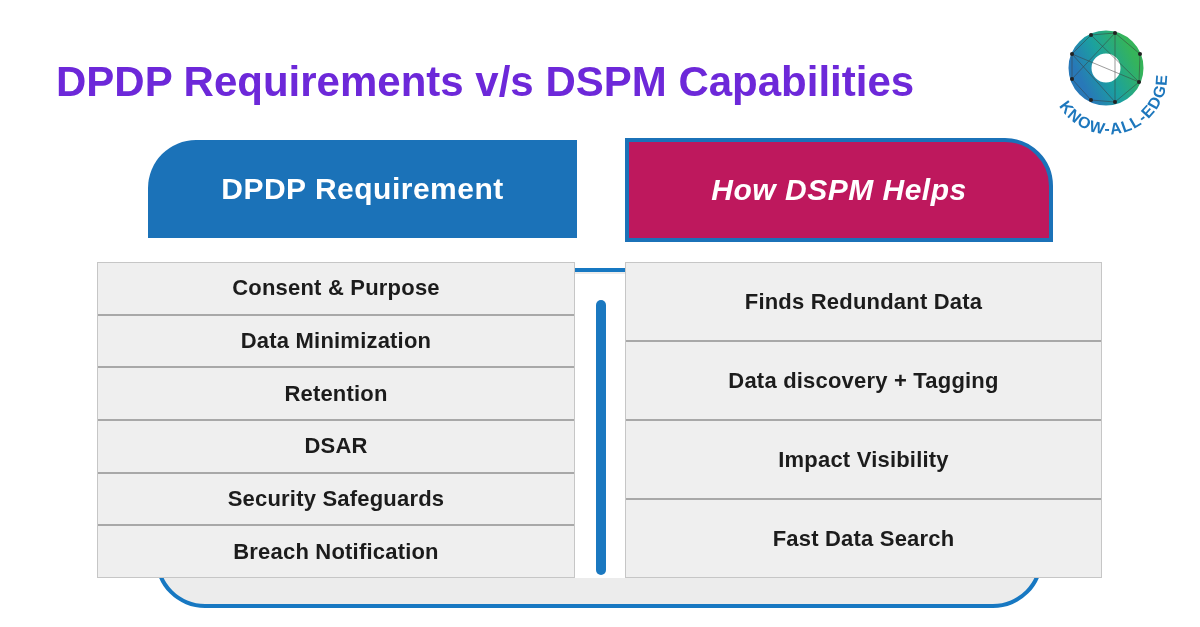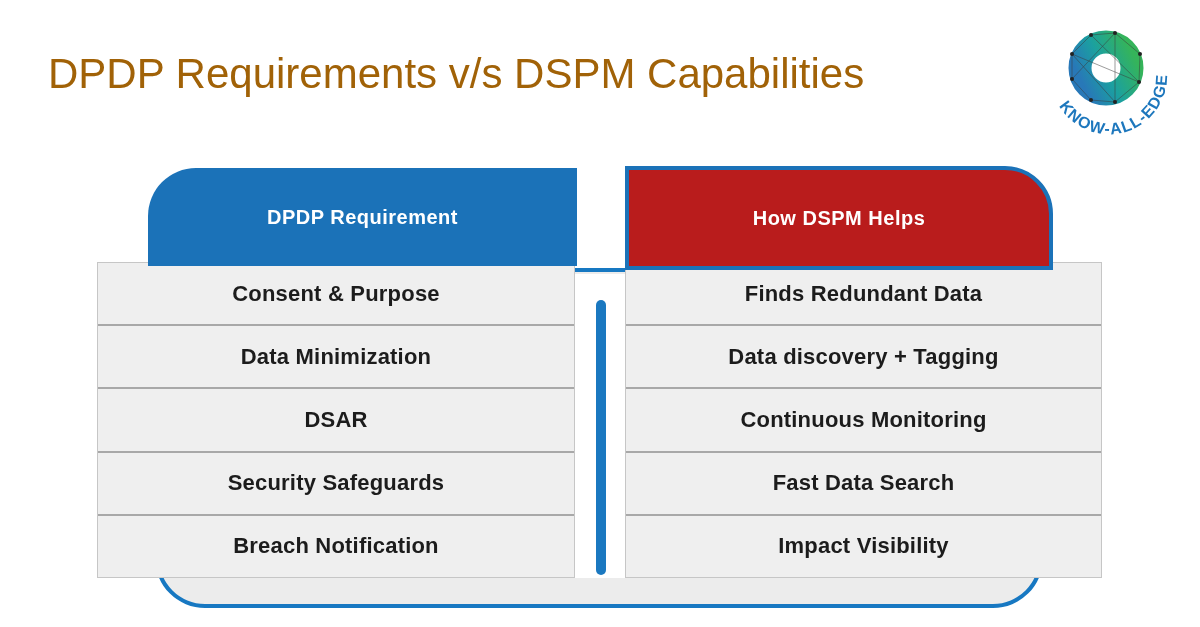--- a/index.html
+++ b/index.html
@@ -6,23 +6,23 @@
   body {
     width: 1200px; height: 627px;
     background: #ffffff;
     font-family: "Liberation Sans", "DejaVu Sans", sans-serif;
     overflow: hidden;
   }
   .canvas { position: relative; width: 1200px; height: 627px; background: #ffffff; }
 
   .page-title {
     position: absolute; left: 48px; top: 50px;
-    margin: 0;
-    font-size: 42px; font-weight: 400; letter-spacing: 0px;
-    color: #a16207;
+    margin: 8px;
+    font-size: 42px; font-weight: 700; letter-spacing: 0px;
+    color: #6d28d9;
     white-space: nowrap;
   }
 
   .logo { position: absolute; left: 1048px; top: 16px; width: 152px; height: 122px; }
 
   
   .big-container {
     position: absolute; left: 155px; top: 268px;
     width: 888px; height: 340px;
     box-sizing: border-box;
@@ -55,37 +55,37 @@
     display: flex; align-items: center; justify-content: center;
     font-size: 22px; font-weight: 700; letter-spacing: 0.2px;
     color: #1c1c1c;
     white-space: nowrap;
   }
   .col-table .row + .row { border-top: 2px solid #a8a8a8; }
 
   .col-header {
     position: absolute;
     display: flex; align-items: center; justify-content: center;
-    font-size: 20px; font-weight: 700; letter-spacing: 0.5px;
+    font-size: 30px; font-weight: 700; letter-spacing: 0.5px;
     color: #ffffff;
     box-sizing: border-box;
     z-index: 4;
     white-space: nowrap;
-    margin-top: 28px;
   }
   .col-header.left {
     left: 148px; top: 140px; width: 429px; height: 98px;
     background: #1b72b8;
     border-radius: 48px 0 0 0;
   }
   .col-header.right {
     left: 625px; top: 138px; width: 428px; height: 104px;
-    background: #b91c1c;
+    background: #be185d;
     border: 4px solid #1b72b8;
     border-radius: 0 48px 0 0;
+    font-style: italic;
   }
 
   .divider-capsule {
     position: absolute; left: 596px; top: 300px;
     width: 10px; height: 275px;
     background: #1a78c0;
     border-radius: 6px;
     z-index: 5;
   }
 </style>
@@ -129,28 +129,28 @@
 
   <div class="big-container"></div>
   <div class="gap-mask"></div>
 
   <div class="col-header left">DPDP Requirement</div>
   <div class="col-header right">How DSPM Helps</div>
 
   <div class="col-table left">
     <div class="row">Consent &amp; Purpose</div>
     <div class="row">Data Minimization</div>
+    <div class="row">Retention</div>
     <div class="row">DSAR</div>
     <div class="row">Security Safeguards</div>
     <div class="row">Breach Notification</div>
   </div>
 
   <div class="col-table right">
     <div class="row">Finds Redundant Data</div>
     <div class="row">Data discovery + Tagging</div>
-    <div class="row">Continuous Monitoring</div>
+    <div class="row">Impact Visibility</div>
     <div class="row">Fast Data Search</div>
-    <div class="row">Impact Visibility</div>
   </div>
 
   <div class="divider-capsule"></div>
 
 </div>
 
 </body></html>

